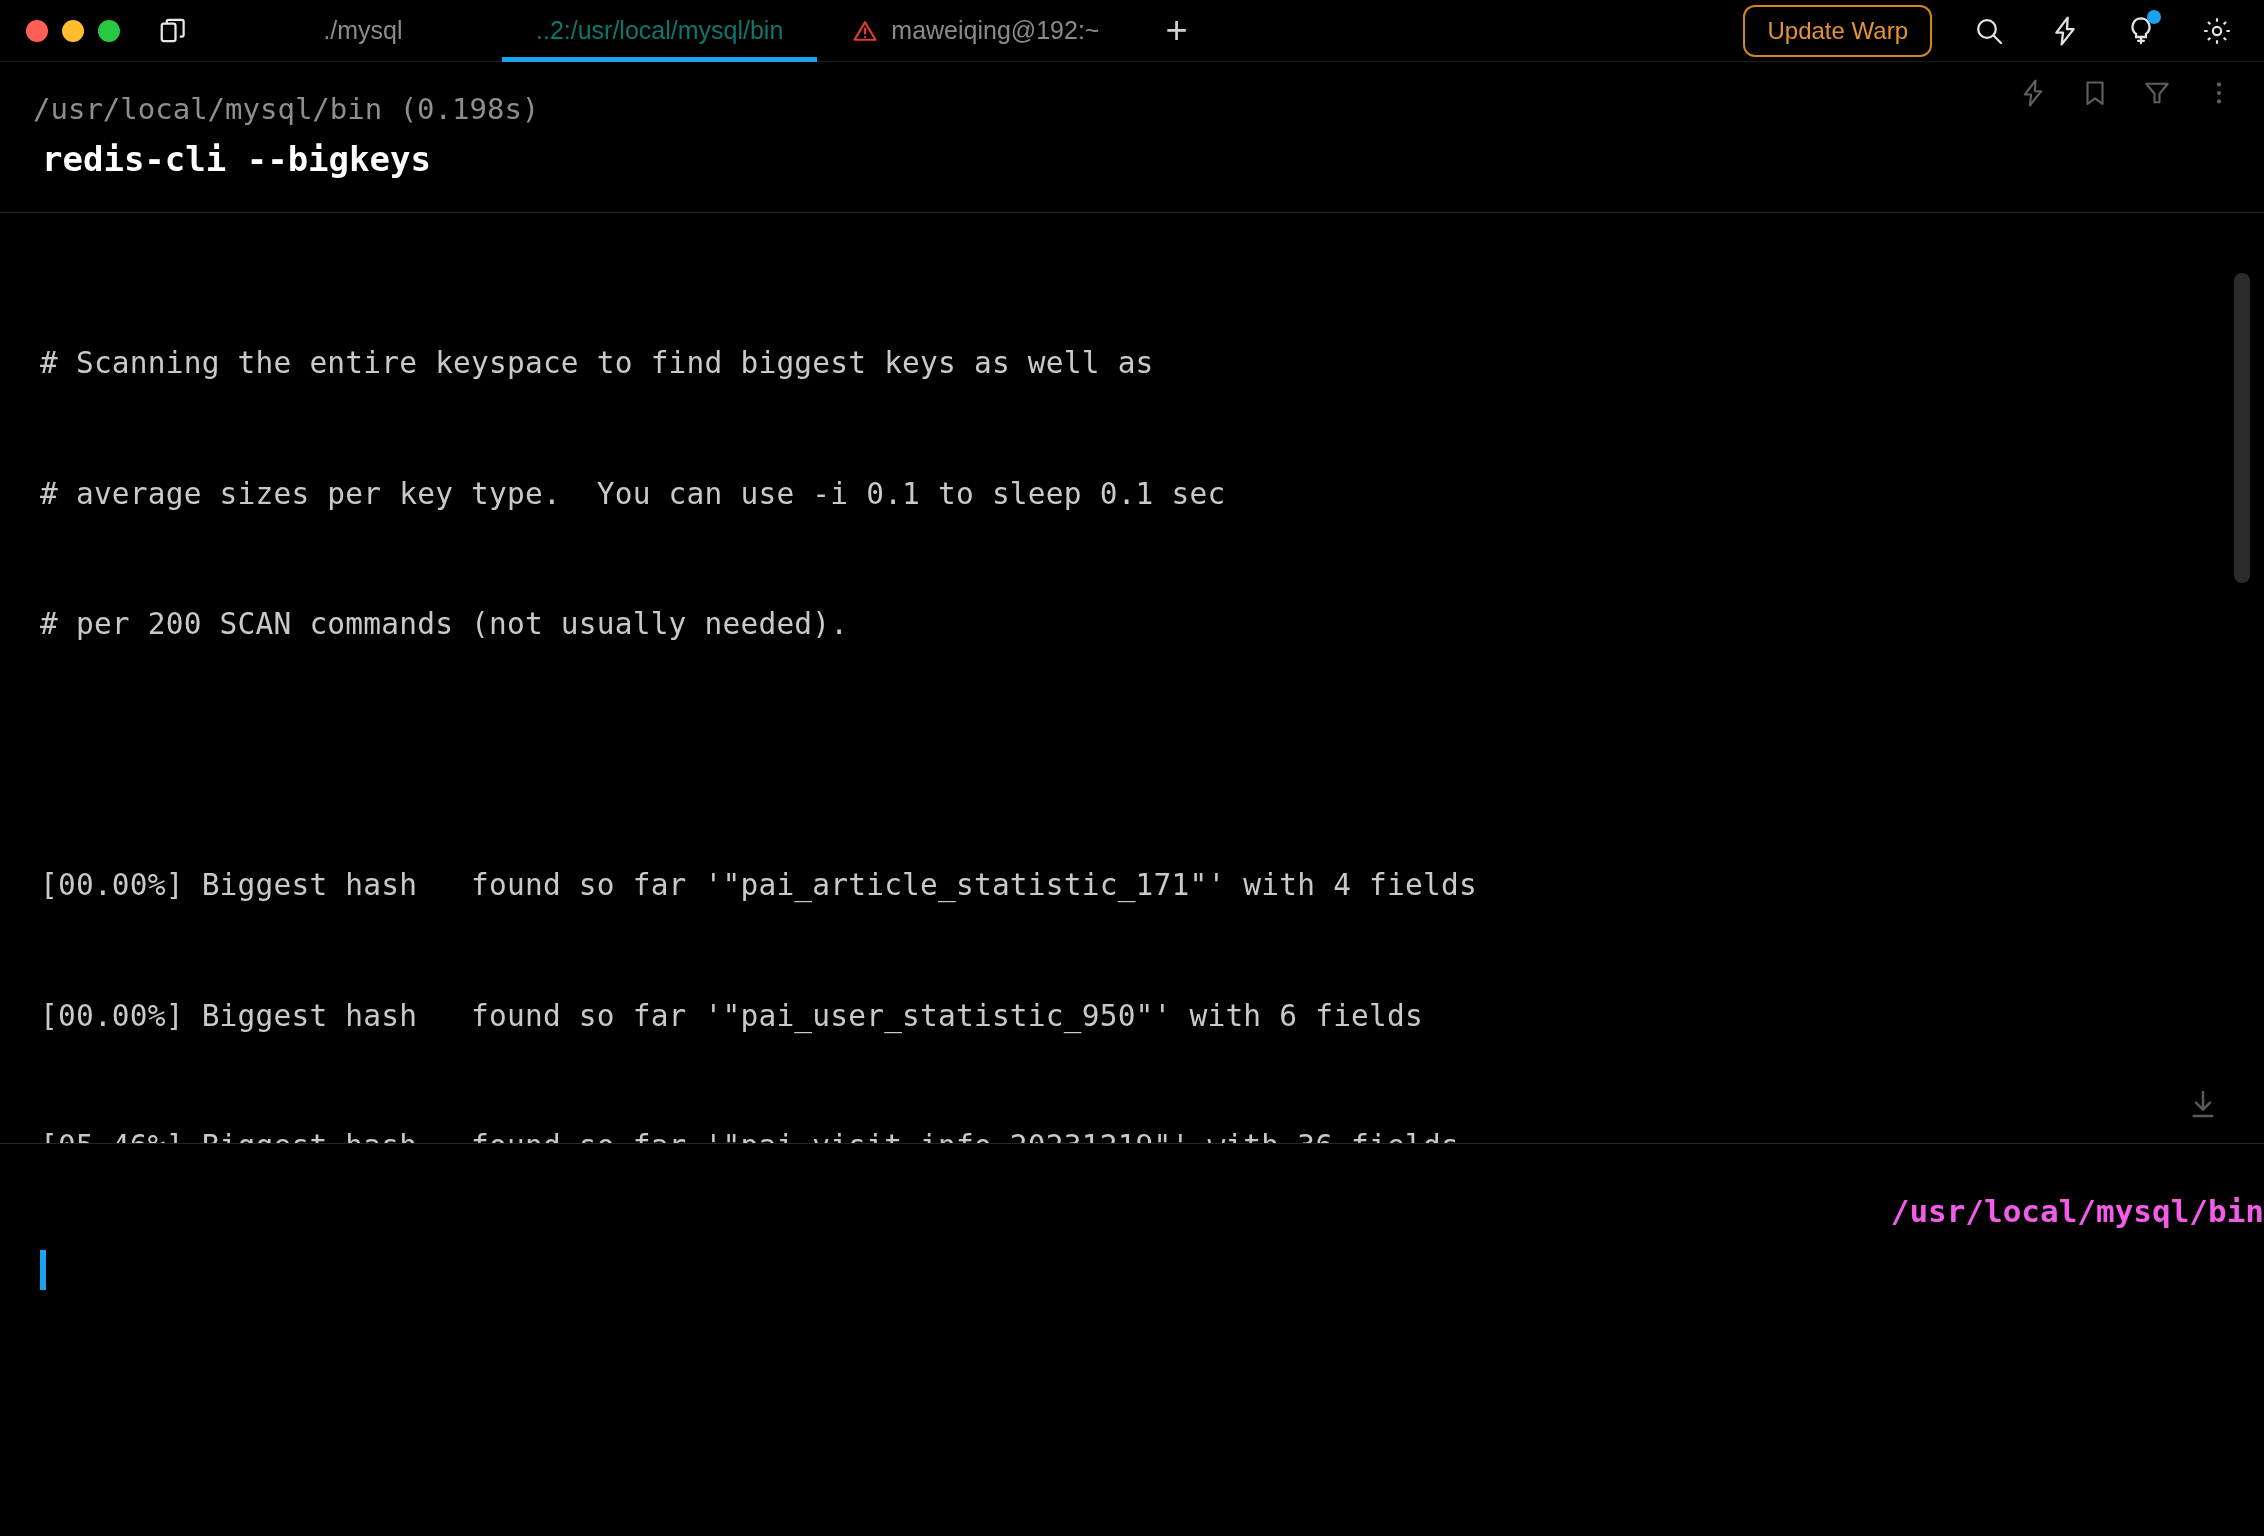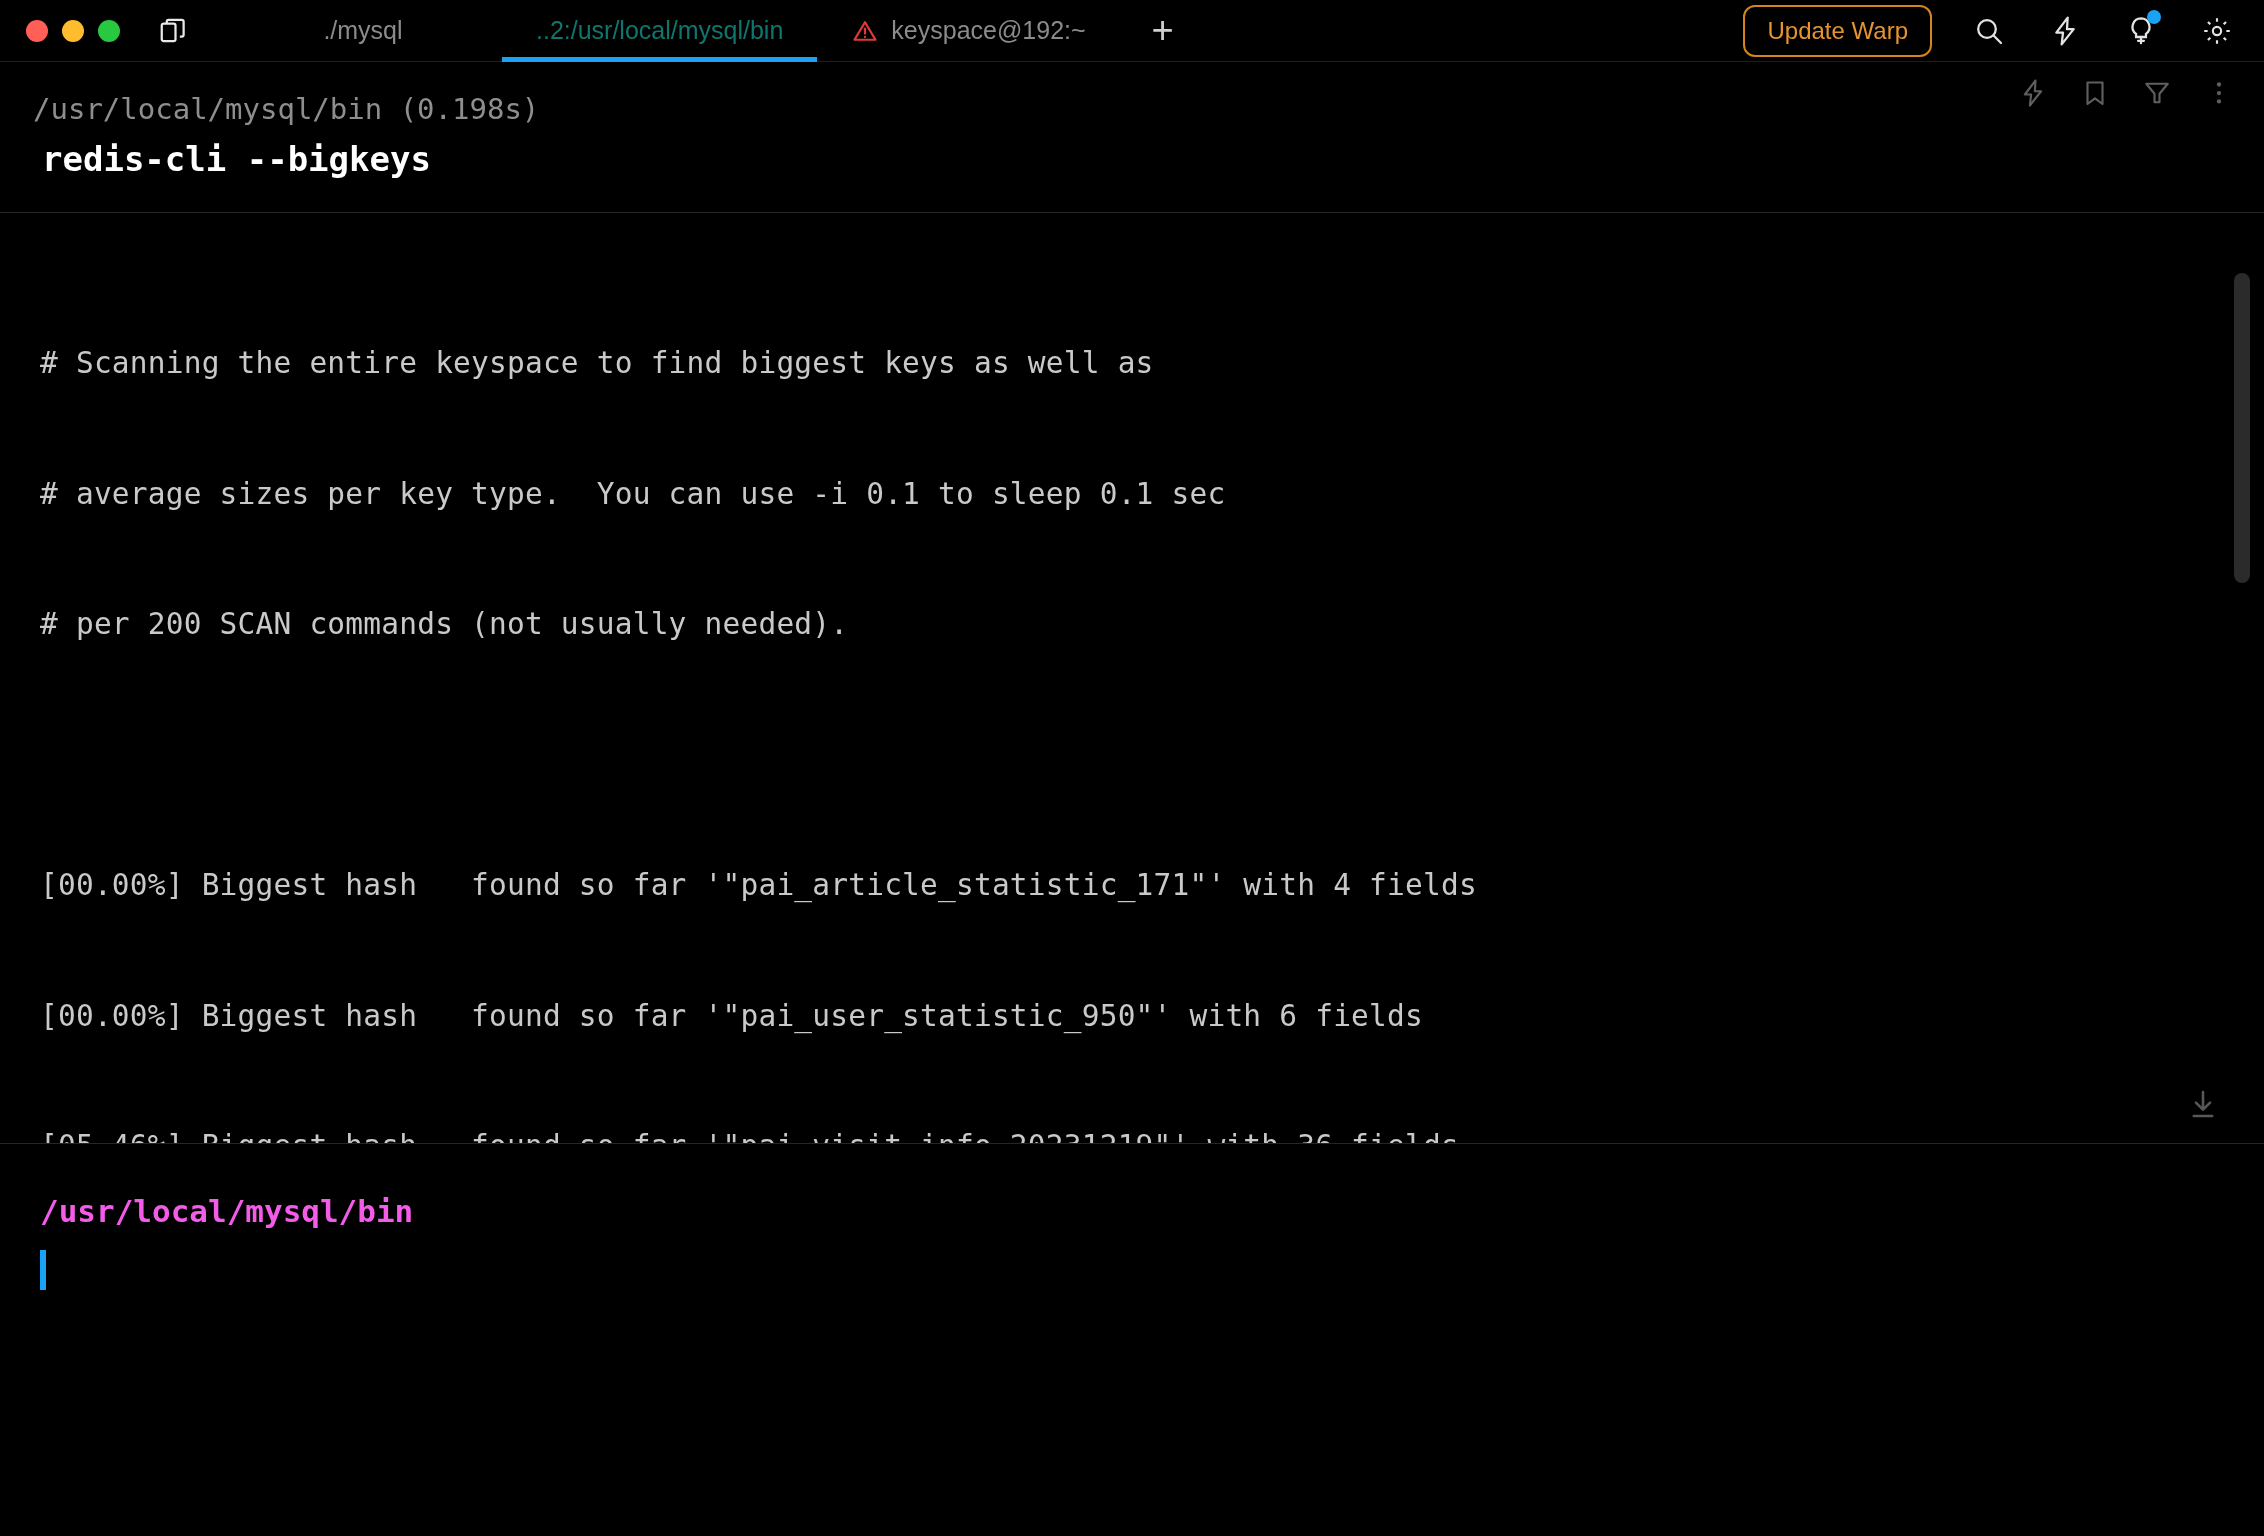--- a/index.html
+++ b/index.html
@@ -159,20 +159,21 @@
   
   .prompt-sep { height:1px; background:#262626; }
   .prompt {
     padding:46px 0 0 40px;
   }
   .prompt .path {
     font-size:31px;
     font-weight:bold;
     color:#f25ce8;
     line-height:1.4;
+    text-align:right;
   }
   .prompt .cursorline { margin-top:14px; height:44px; display:flex; align-items:center;}
   .caret {
     display:inline-block;
     width:6px; height:40px;
     background:#1aa2f5;
   }
 </style>
 </head>
 <body>
@@ -205,21 +206,21 @@
       </div>
 
       <div class="tab">
         <span class="warn-icon">
           <svg width="28" height="28" viewBox="0 0 24 24" fill="none" stroke="#e03b34" stroke-width="1.9" stroke-linejoin="round">
             <path d="M12 4.5 21 19.5H3z"></path>
             <path d="M12 10v4.2" stroke-linecap="round"></path>
             <path d="M12 17.1v.1" stroke-linecap="round"></path>
           </svg>
         </span>
-        <span>keyspace@192:~</span>
+        <span>maweiqing@192:~</span>
       </div>
 
       <div class="newtab">
         <span>+</span>
       </div>
     </div>
 
     <div class="tb-right">
 
       <div class="update-btn">

